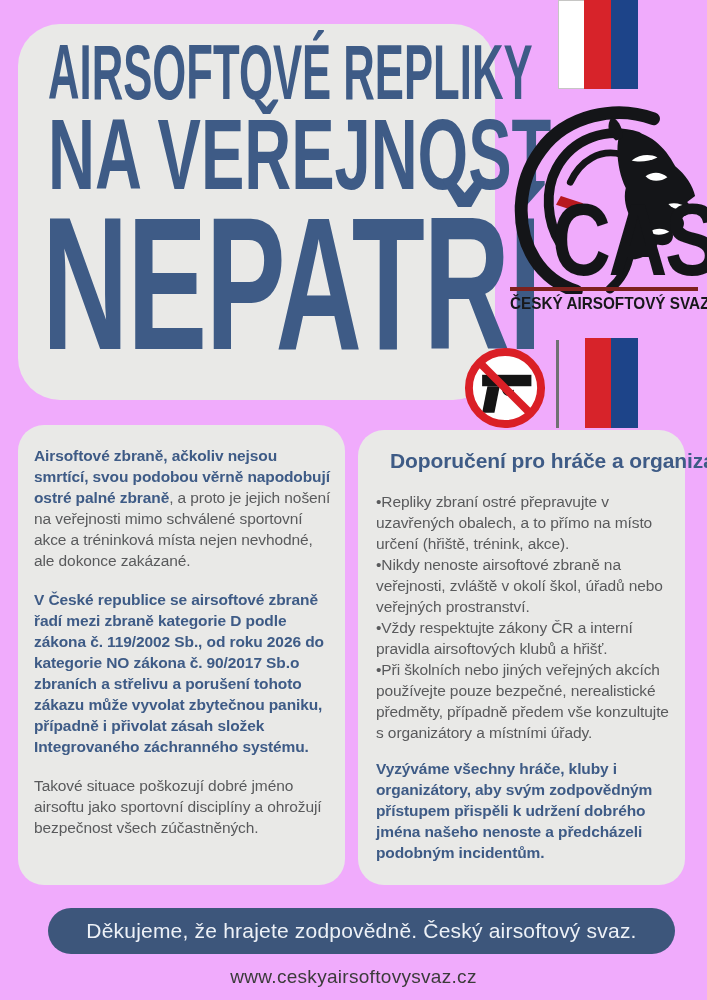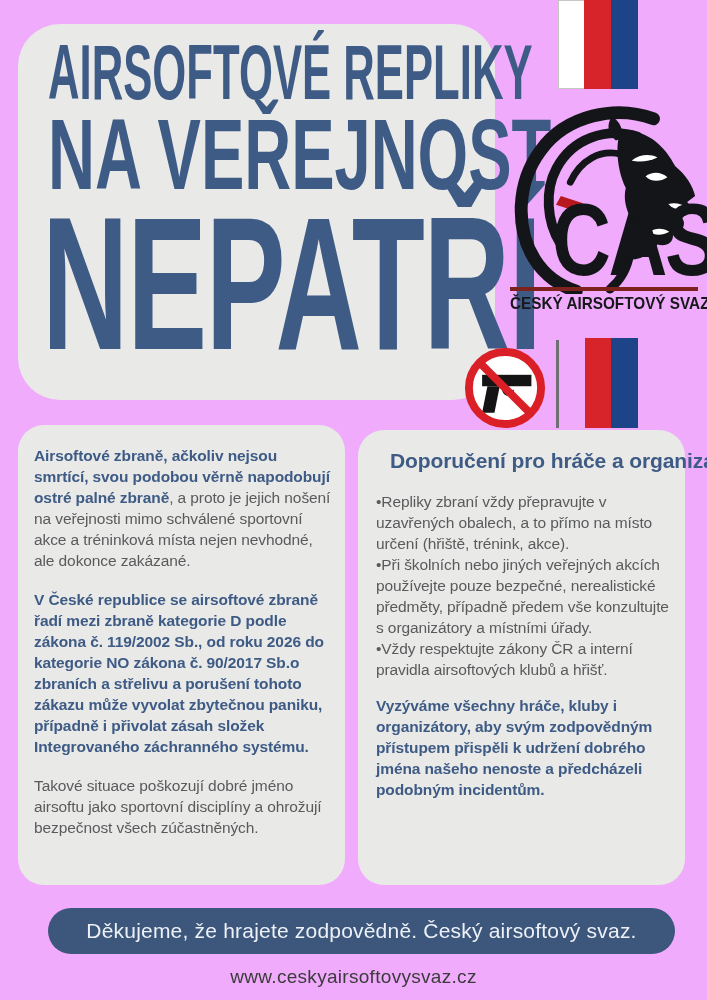--- a/index.html
+++ b/index.html
@@ -123,23 +123,24 @@
 
   <div class="card left-card">
     <p class="para"><span class="blue-bold">Airsoftové zbraně, ačkoliv nejsou smrtící, svou podobou věrně napodobují ostré palné zbraně</span><span>, a proto je jejich nošení na veřejnosti mimo schválené sportovní akce a tréninková místa nejen nevhodné, ale dokonce zakázané.</span></p>
     <p class="para blue-bold">V České republice se airsoftové zbraně řadí mezi zbraně kategorie D podle zákona č. 119/2002 Sb., od roku 2026 do kategorie NO zákona č. 90/2017 Sb.o zbraních a střelivu a porušení tohoto zákazu může vyvolat zbytečnou paniku, případně i přivolat zásah složek Integrovaného záchranného systému.</p>
     <p class="para">Takové situace poškozují dobré jméno airsoftu jako sportovní disciplíny a ohrožují bezpečnost všech zúčastněných.</p>
   </div>
 
   <div class="card right-card">
     <p class="para blue-bold r-heading">Doporučení pro hráče a organizátory:</p>
     <div class="bullets-block">
-      <span class="bullet">•Repliky zbraní vždy přepravujte v uzavřených obalech, a to přímo na místo určení (hřiště, trénink, akce).</span>
+      <span class="bullet">•Repliky zbraní ostré přepravujte v uzavřených obalech, a to přímo na místo určení (hřiště, trénink, akce).</span>
+      <span class="bullet">•Nikdy nenoste airsoftové zbraně na veřejnosti, zvláště v okolí škol, úřadů nebo veřejných prostranství.</span>
+      <span class="bullet">•Vždy respektujte zákony ČR a interní pravidla airsoftových klubů a hřišť.</span>
       <span class="bullet">•Při školních nebo jiných veřejných akcích používejte pouze bezpečné, nerealistické předměty, případně předem vše konzultujte s organizátory a místními úřady.</span>
-      <span class="bullet">•Vždy respektujte zákony ČR a interní pravidla airsoftových klubů a hřišť.</span>
     </div>
     <p class="para blue-bold">Vyzýváme všechny hráče, kluby i organizátory, aby svým zodpovědným přístupem přispěli k udržení dobrého jména našeho nenoste a předcházeli podobným incidentům.</p>
   </div>
 
   <div class="banner">
     <span class="banner-text">Děkujeme, že hrajete zodpovědně. Český airsoftový svaz.</span>
   </div>
 
   <div class="footer-url">www.ceskyairsoftovysvaz.cz</div>
 

